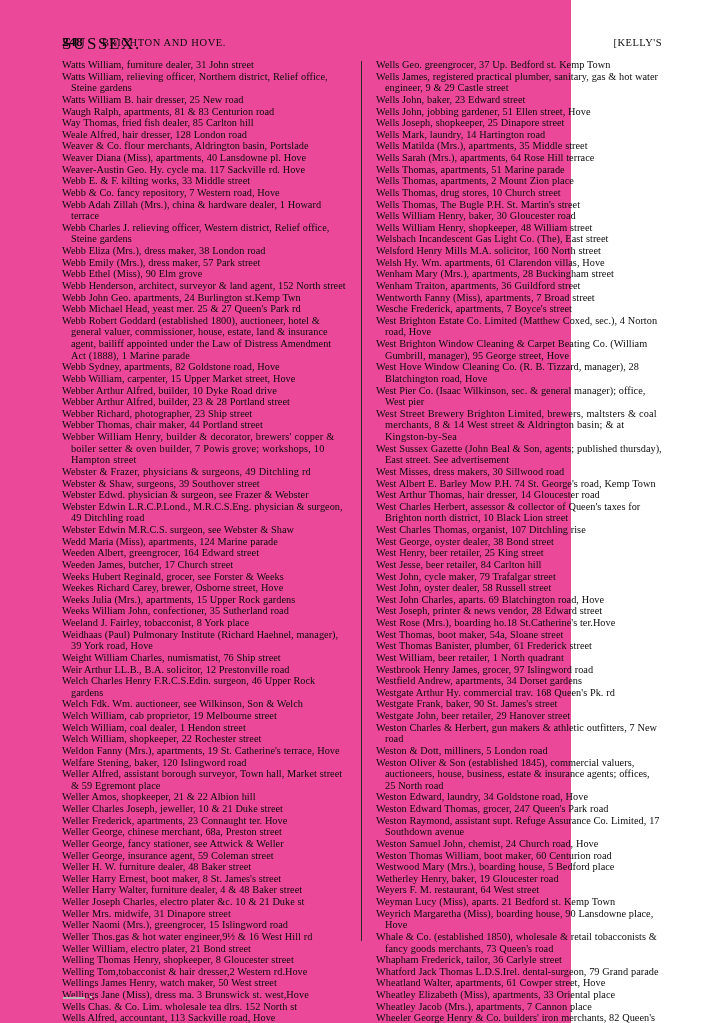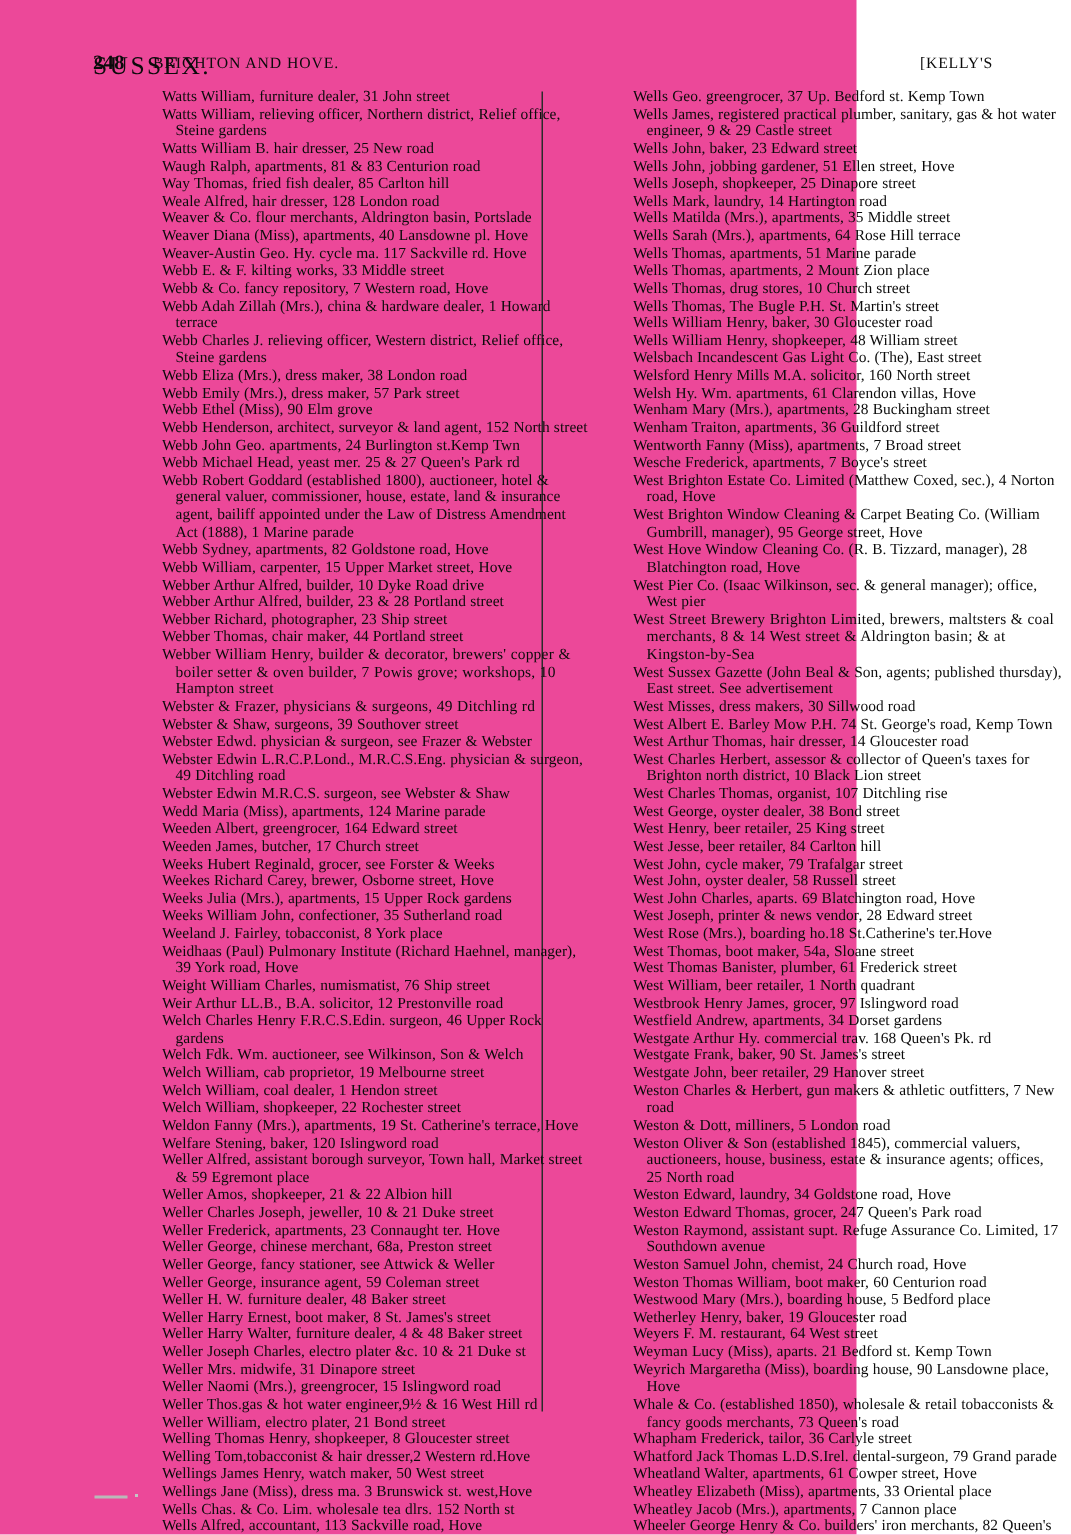--- a/index.html
+++ b/index.html
@@ -65,21 +65,20 @@
     left: 62px;
     top: 59px;
     width: 600px;
     height: 930px;
   }
   .col {
     position: absolute;
     top: 0;
     width: 286px;
     height: 930px;
-    margin-left: 46px;
   }
   .col-left  { left: 0; }
   .col-right { left: 314px; }
   .rule {
     position: absolute;
     left: 299px;
     top: 2px;
     width: 1px;
     height: 880px;
     background: #2b2b2b;

